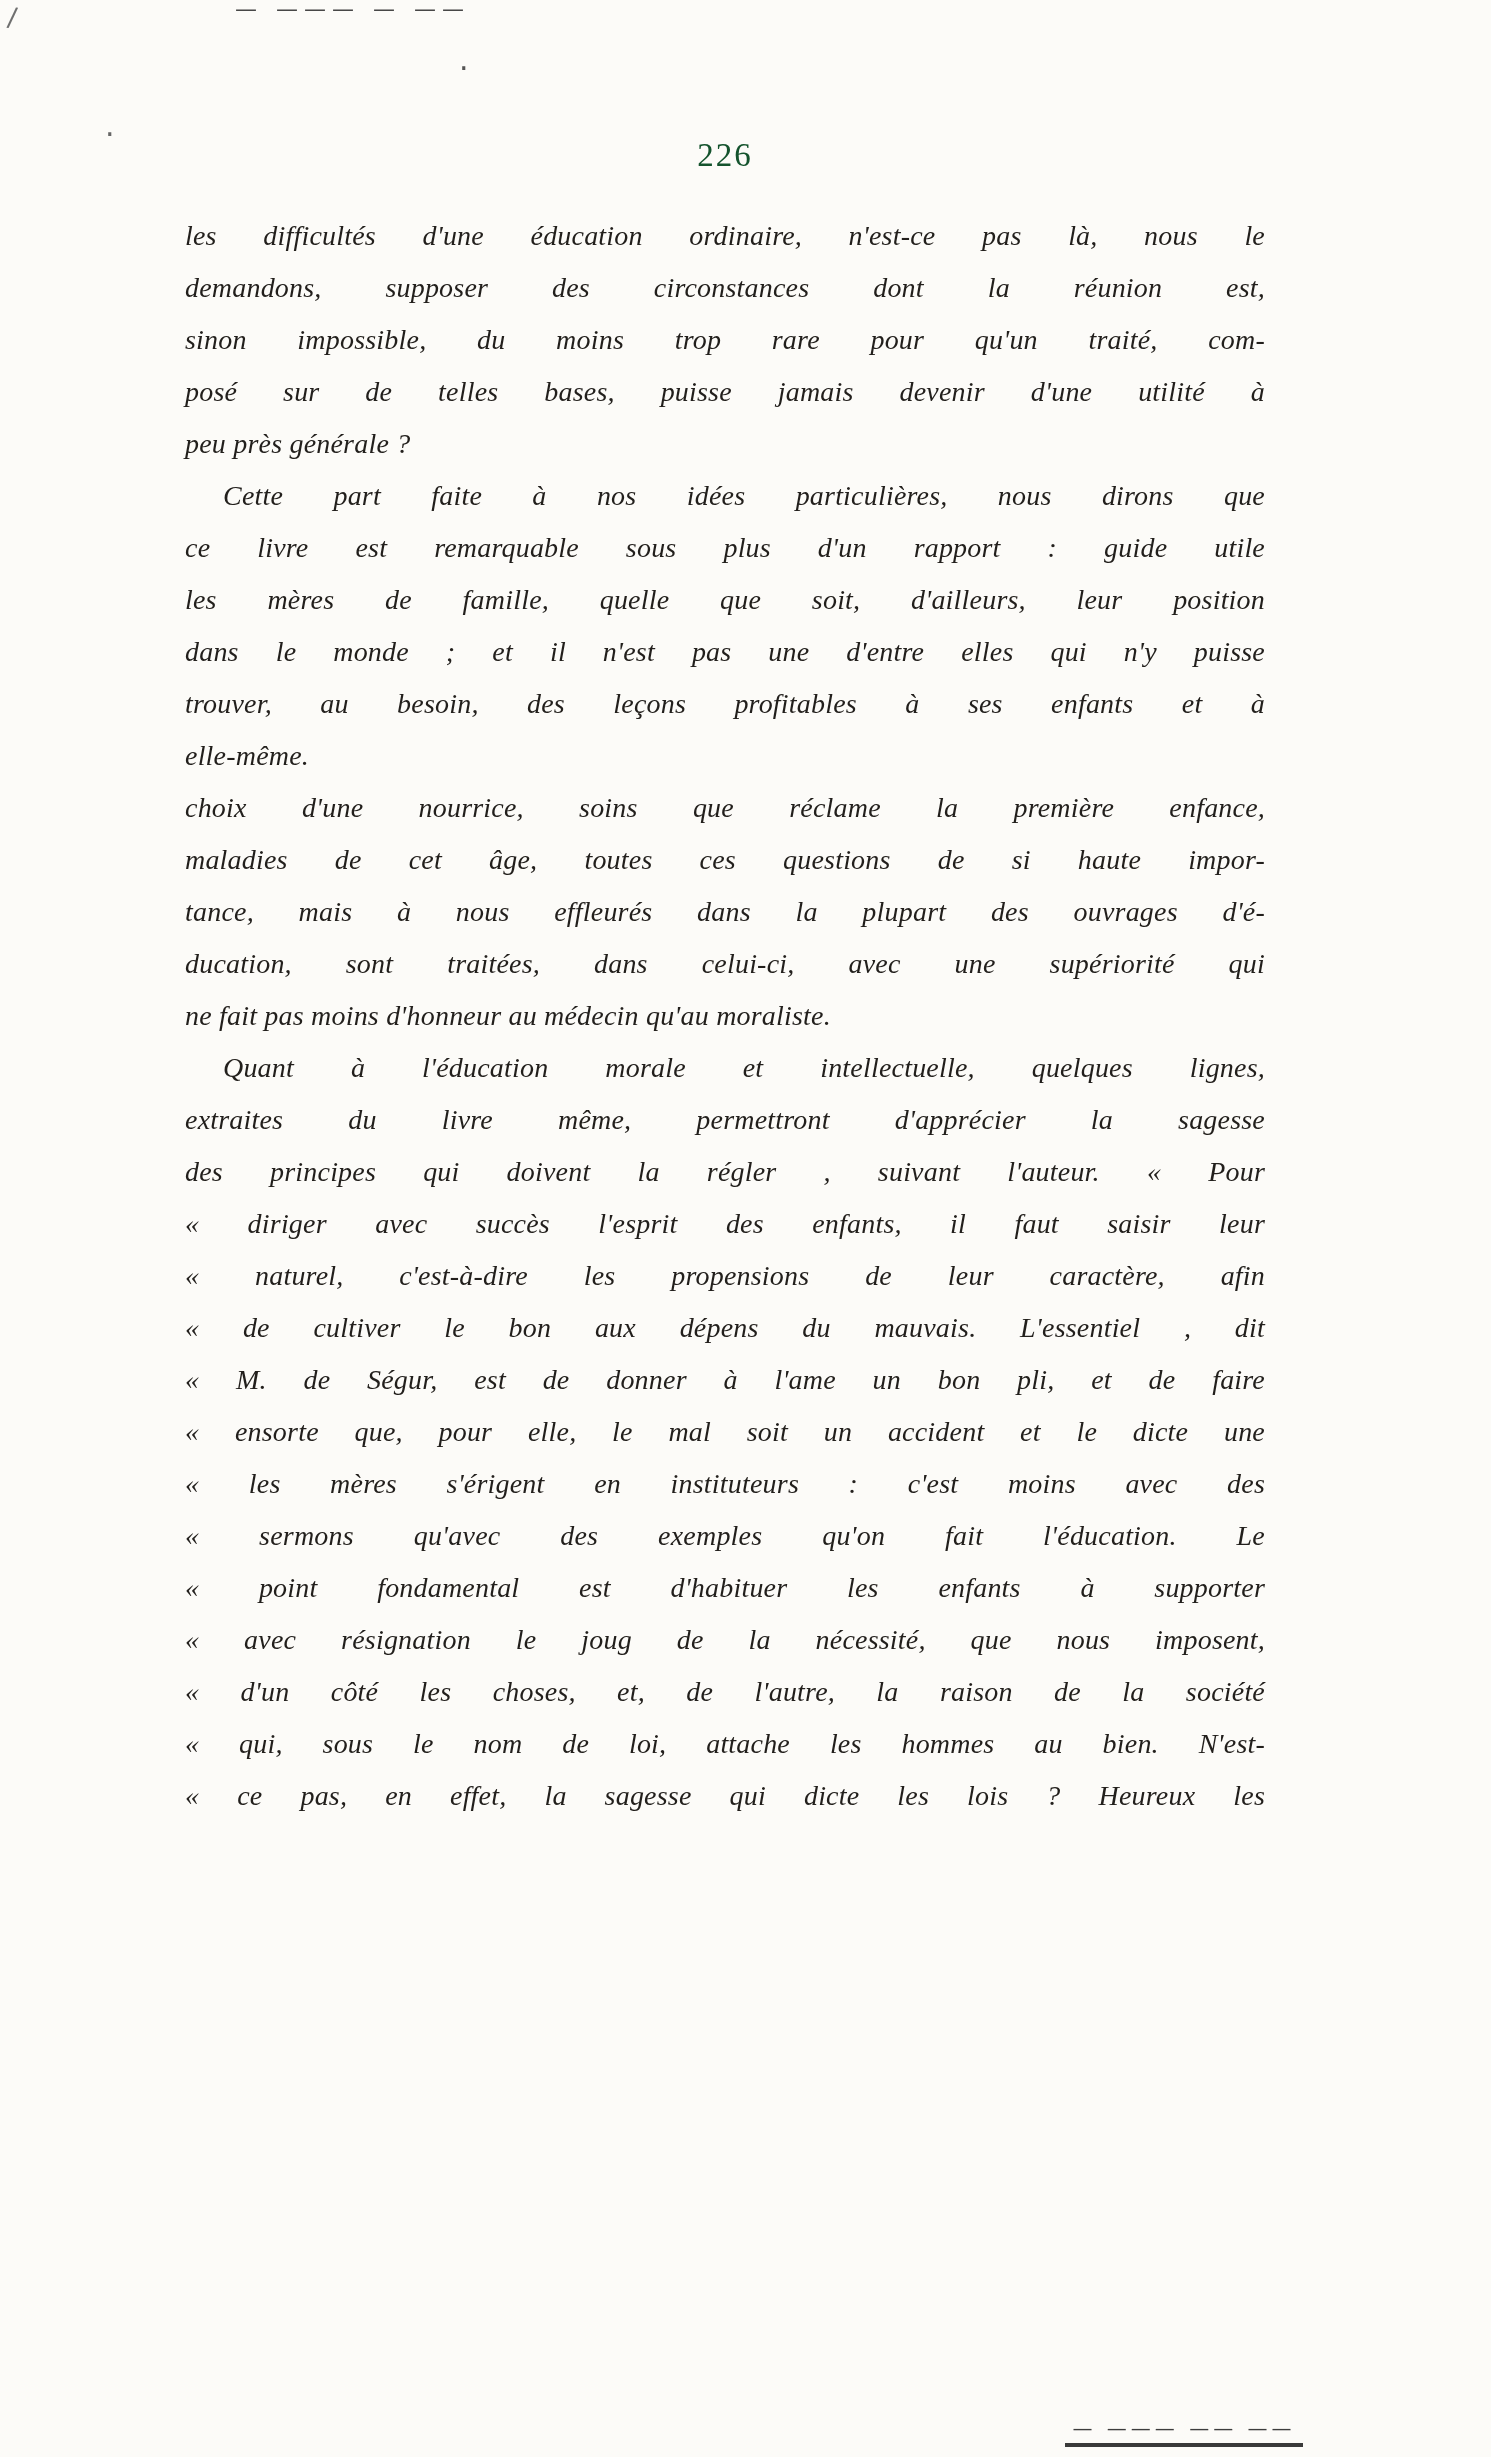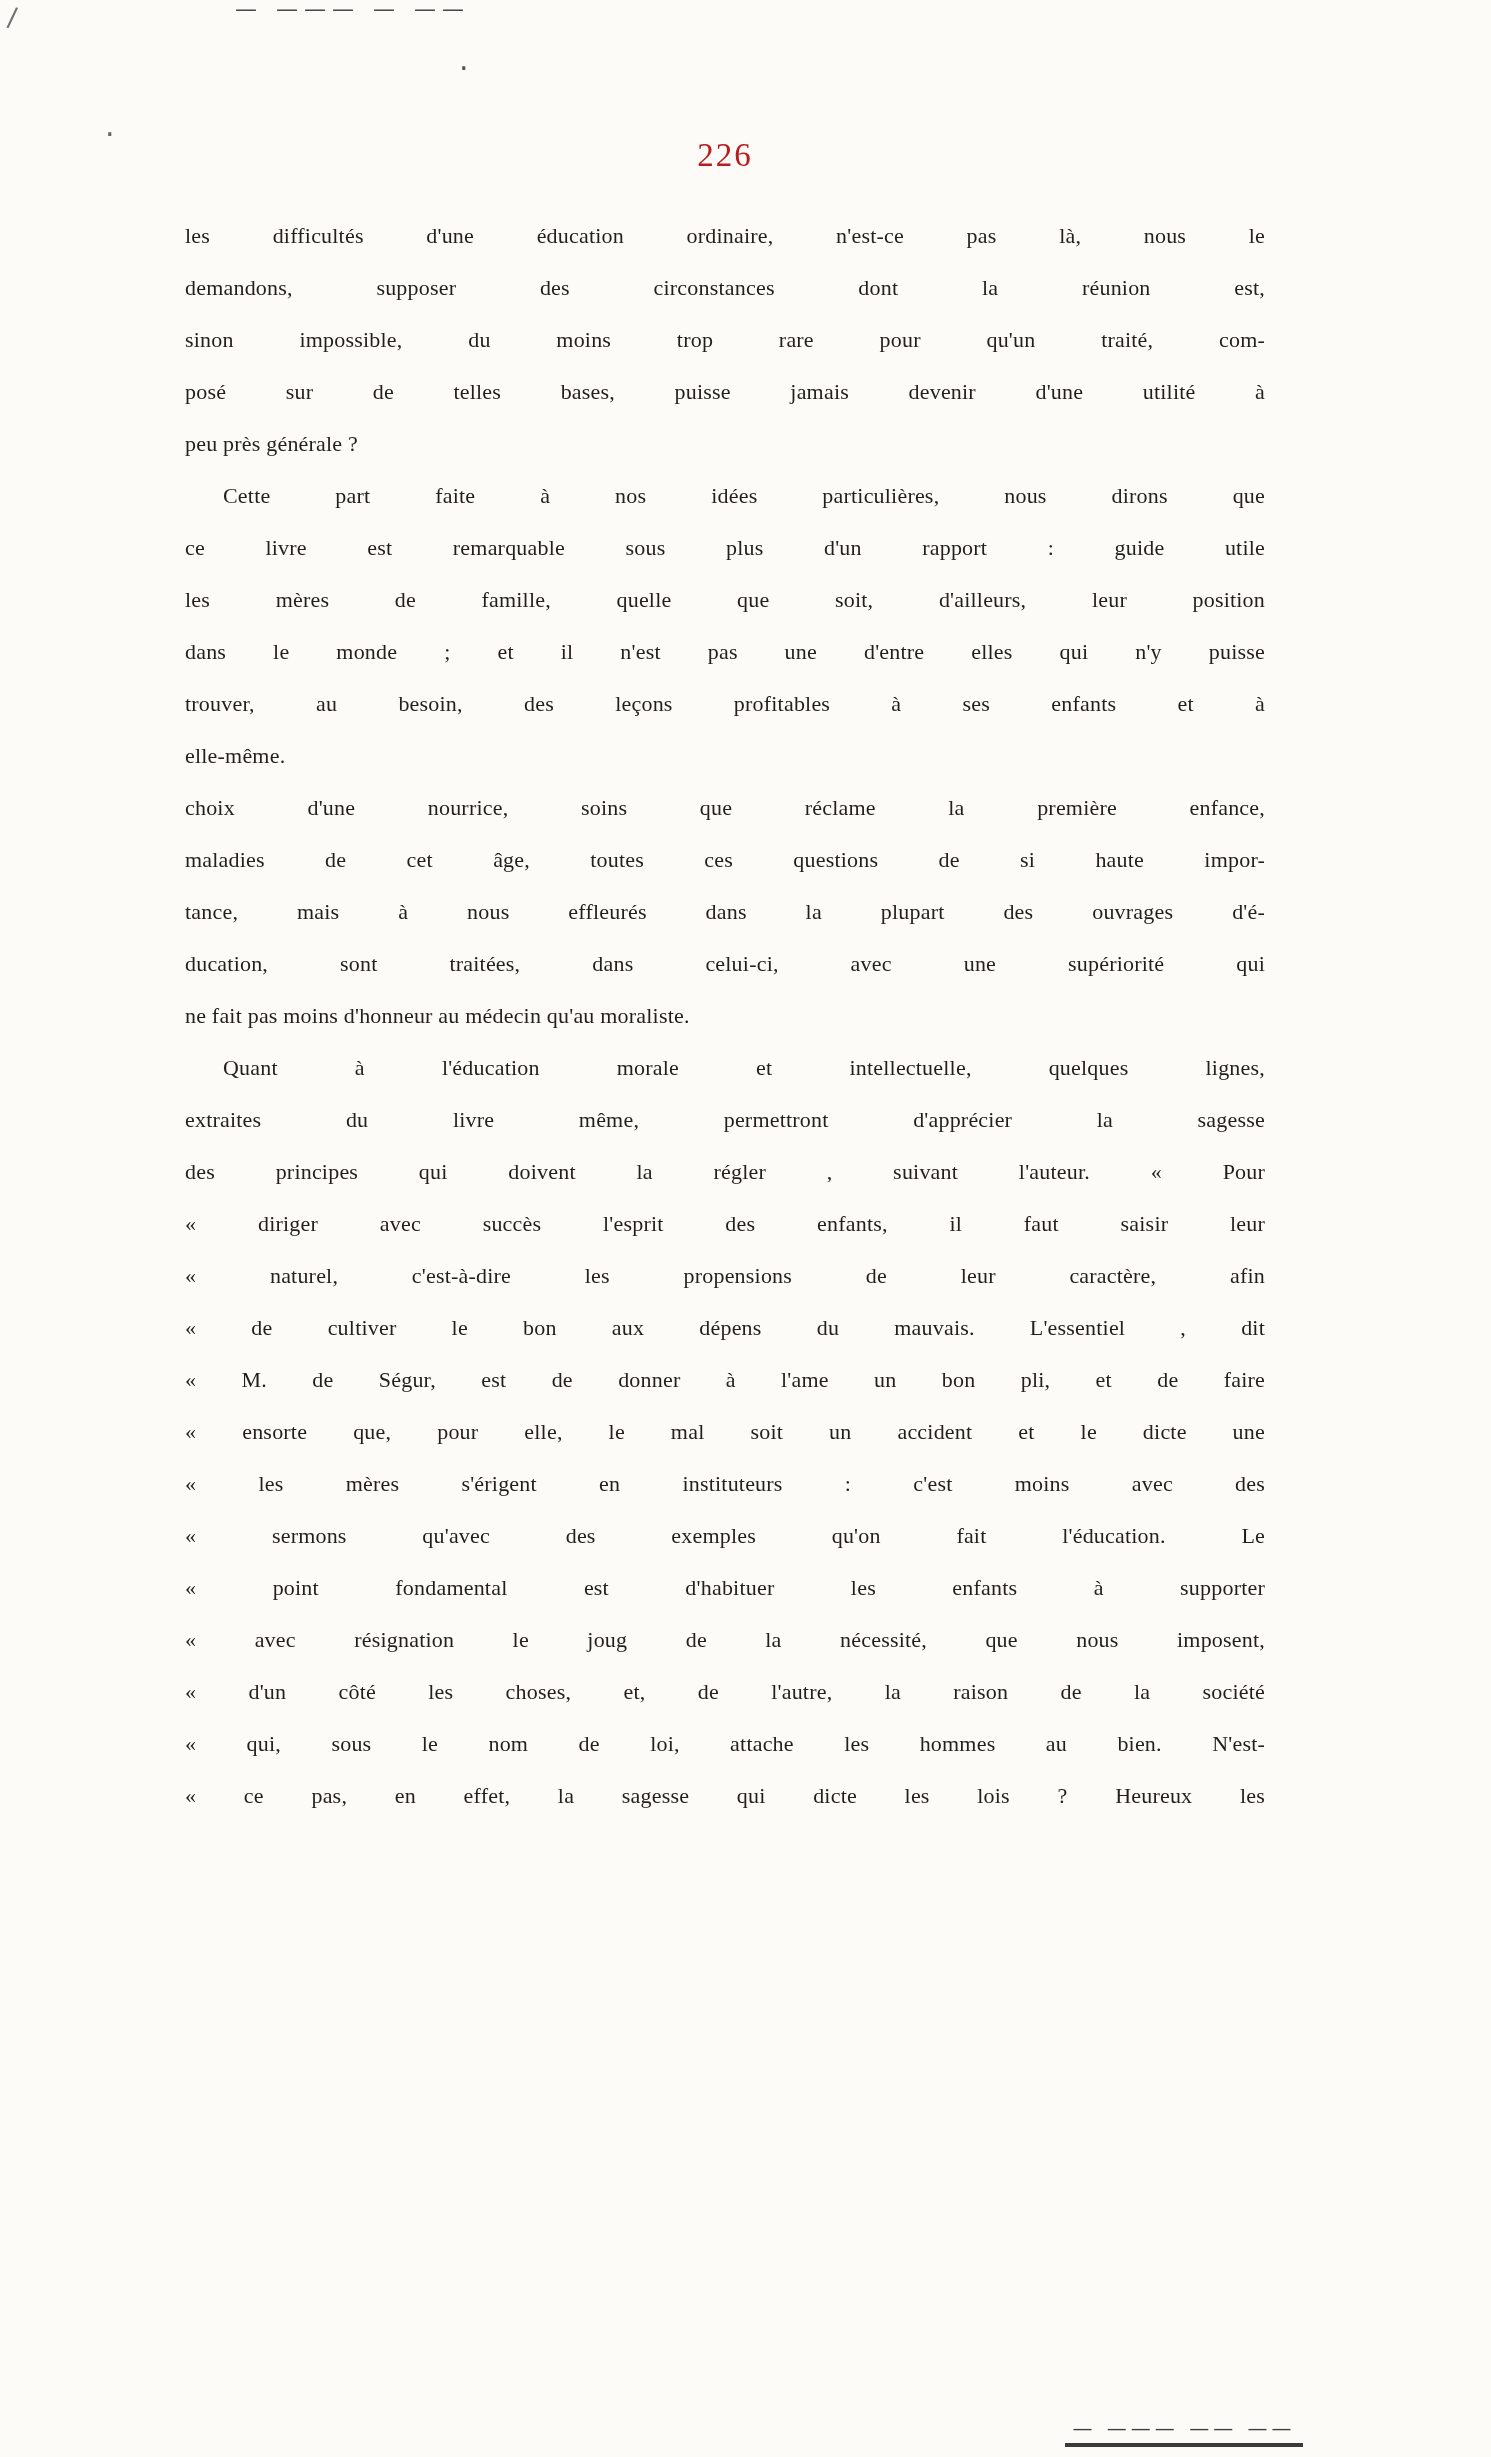--- a/index.html
+++ b/index.html
@@ -17,30 +17,31 @@
     color: #221f1c;
   }
   .page-number {
     position: absolute;
     top: 137px;
     left: 185px;
     width: 1080px;
     text-align: center;
     font-size: 33px;
     letter-spacing: 2px;
-    color: #b91c1c;
+    color: #14532d;
   }
   .text-block {
     position: absolute;
     top: 210px;
     left: 185px;
     width: 1080px;
-    font-size: 22px;
+    font-size: 28px;
     line-height: 52px;
     letter-spacing: 0.2px;
+    font-style: italic;
   }
   .paragraph { margin: 0; }
   .line {
     text-align: justify;
     text-align-last: justify;
     -moz-text-align-last: justify;
     white-space: normal;
   }
   .line.no-just {
     text-align-last: left;

